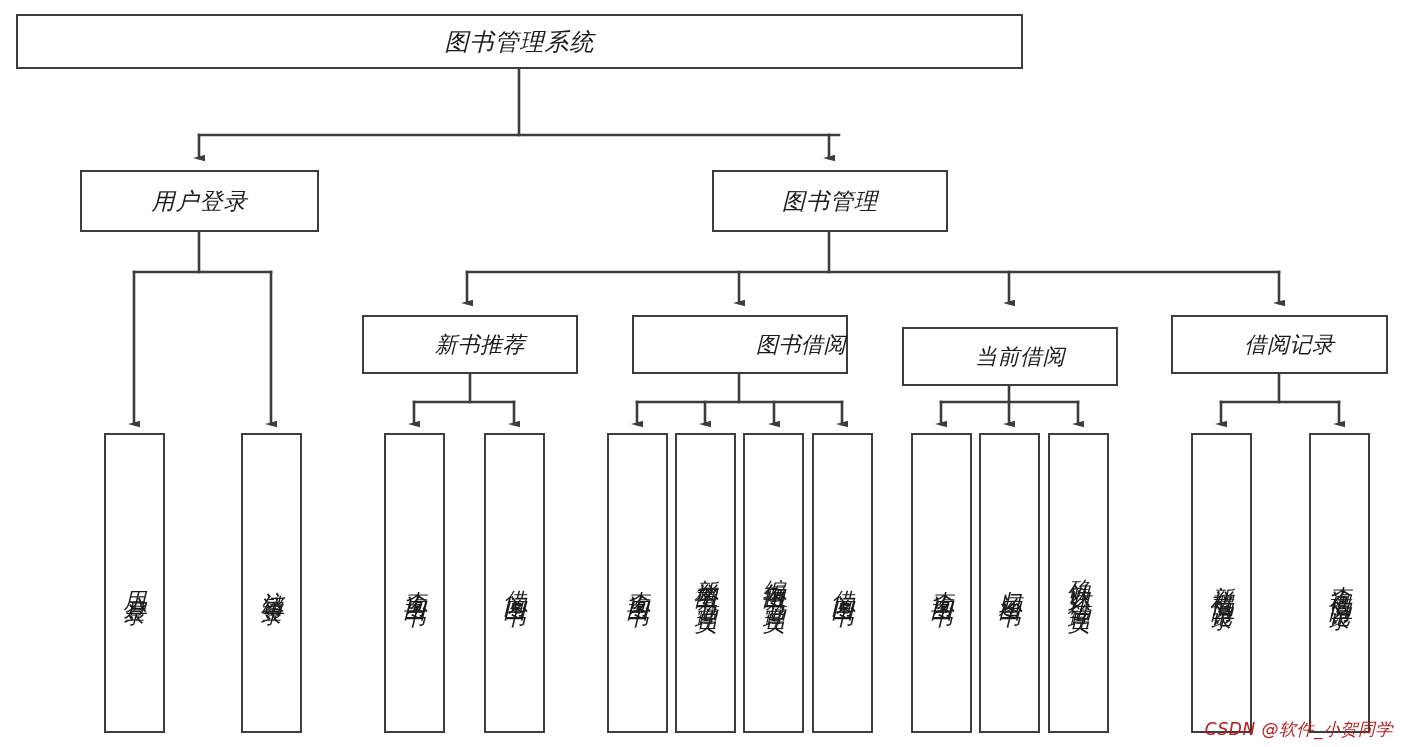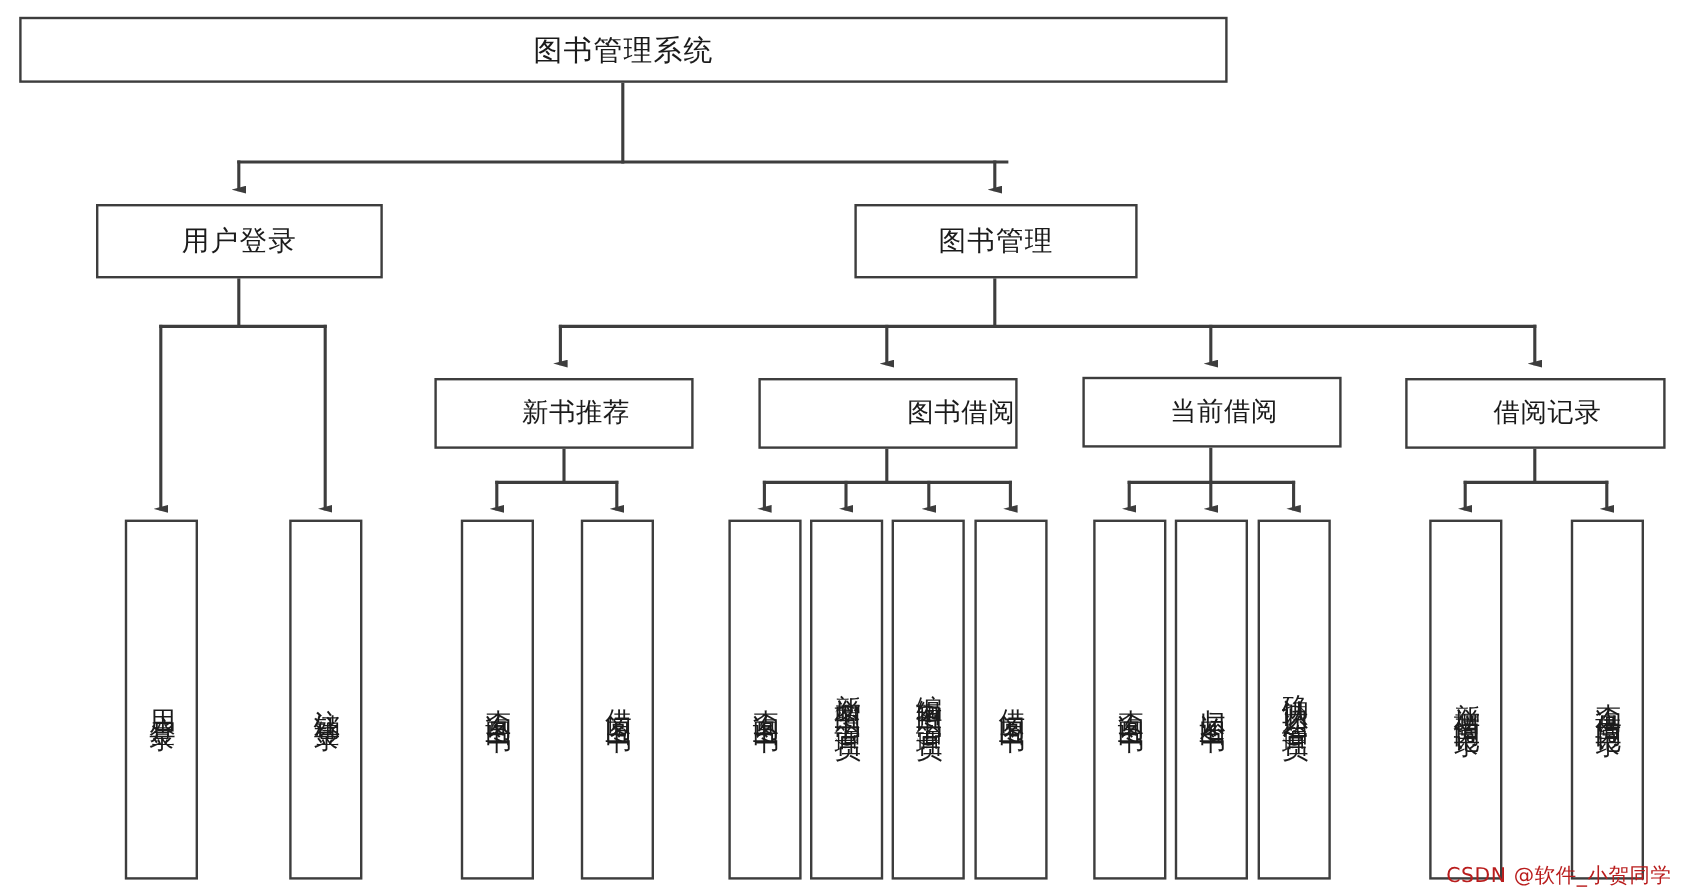--- a/index.html
+++ b/index.html
@@ -8,20 +8,21 @@
     font-family:"DejaVu Sans","Liberation Sans",sans-serif;
     color:#1a1a1a;
     -webkit-font-smoothing:antialiased;
   }
   #canvas{
     position:relative;
     width:1403px;
     height:747px;
     background:#ffffff;
     overflow:hidden;
+    font-style:italic;
   }
   
   .node{
     position:absolute;
     box-sizing:border-box;
     background:#ffffff;
     border:2px solid #3d3d3d;
     display:flex;
     align-items:center;
     justify-content:center;
@@ -143,21 +144,21 @@
   </div>
 
   <div class="node h lvl3" style="left:362px;top:315px;width:216px;height:59px;">
     <span class="label">新书推荐</span>
   </div>
 
   <div class="node h lvl3" style="left:632px;top:315px;width:216px;height:59px;justify-content:flex-end;">
     <span class="label">图书借阅</span>
   </div>
 
-  <div class="node h lvl3" style="left:902px;top:314px;width:216px;height:59px;">
+  <div class="node h lvl3" style="left:902px;top:327px;width:216px;height:59px;">
     <span class="label">当前借阅</span>
   </div>
 
   <div class="node h lvl3" style="left:1171px;top:315px;width:217px;height:59px;">
     <span class="label">借阅记录</span>
   </div>
 
   <div class="node v" style="left:104px;top:433px;width:61px;height:300px;">
     <span class="label">用户登录</span>
   </div>

